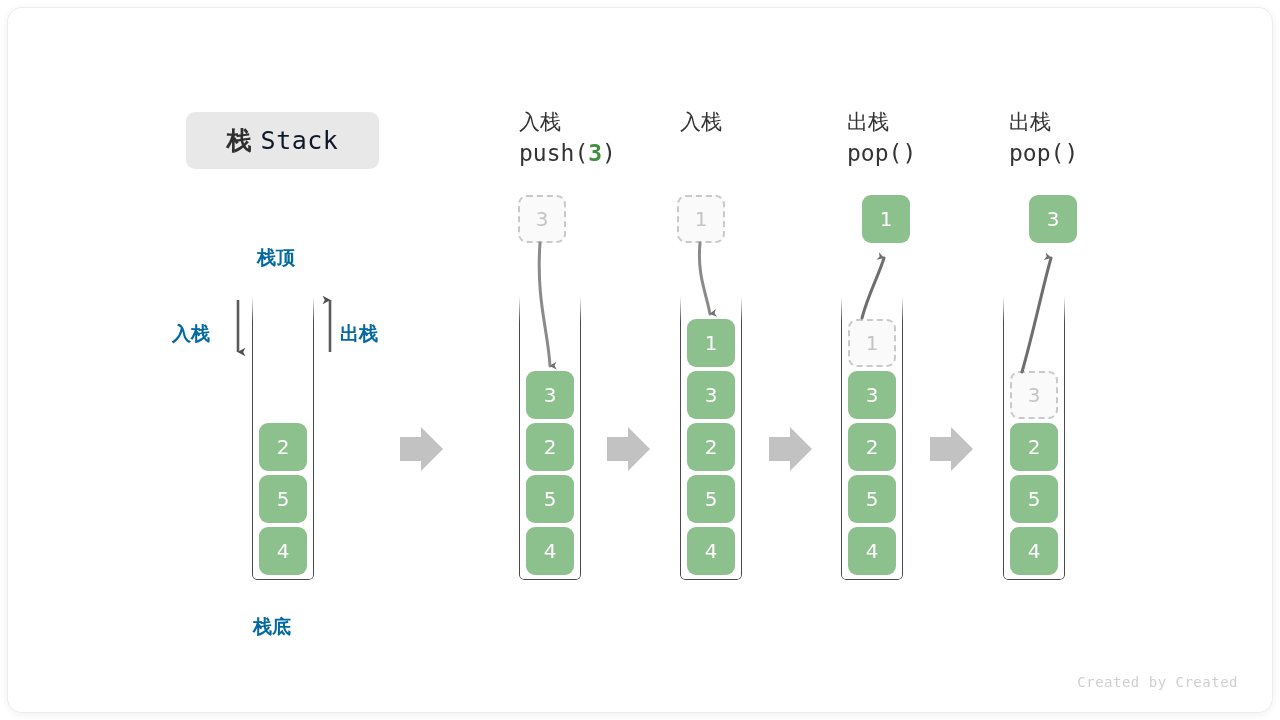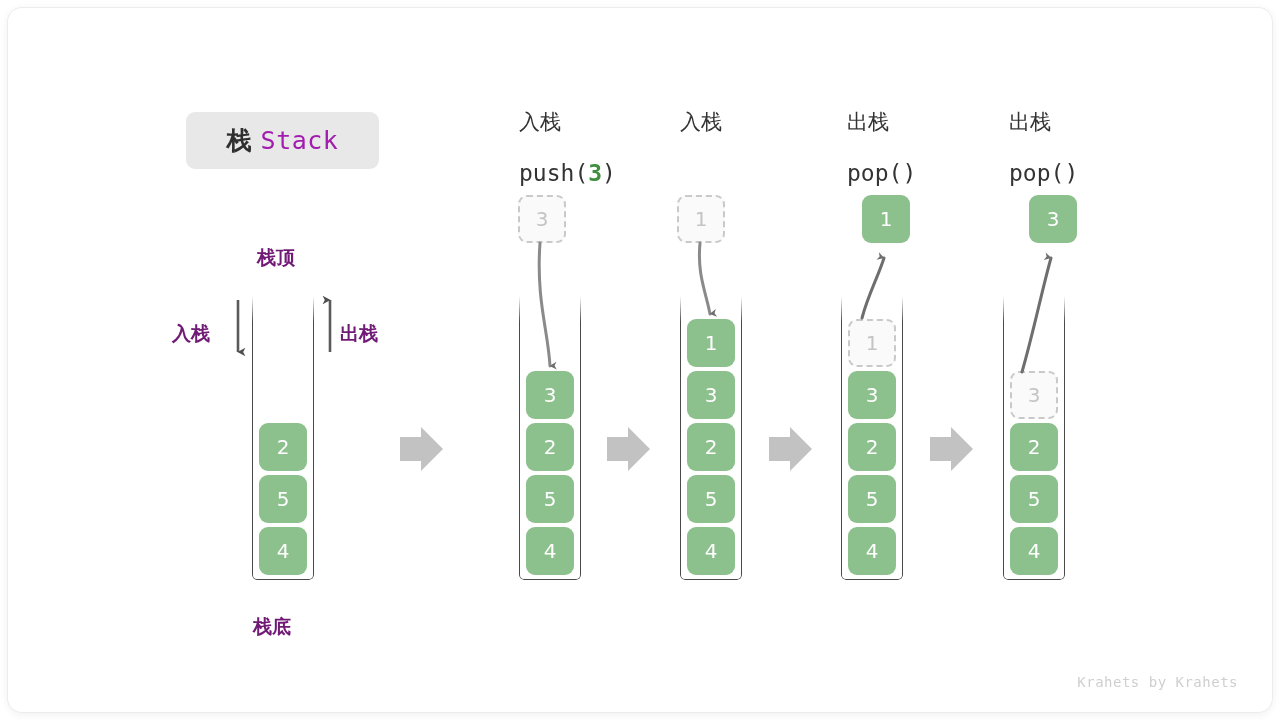--- a/index.html
+++ b/index.html
@@ -46,31 +46,31 @@
   }
   .title-cn {
     font-family: "DejaVu Sans", sans-serif;
     font-size: 25px;
     font-weight: bold;
     color: #2f2f2f;
   }
   .title-en {
     font-family: "DejaVu Sans Mono", monospace;
     font-size: 25px;
-    color: #a21caf;
+    color: #0f172a;
     letter-spacing: 0.5px;
   }
 
   
   .lbl-cn-bold {
     position: absolute;
     font-family: "DejaVu Sans", sans-serif;
     font-size: 19px;
     font-weight: bold;
-    color: #701a75;
+    color: #0369a1;
     white-space: nowrap;
   }
 
   
   .col-head {
     position: absolute;
     width: 180px;
     text-align: left;
   }
   .col-head .op-cn {
@@ -79,21 +79,20 @@
     color: #333333;
     line-height: 30px;
     white-space: nowrap;
   }
   .col-head .op-code {
     font-family: "DejaVu Sans Mono", monospace;
     font-size: 23px;
     color: #333333;
     line-height: 32px;
     white-space: nowrap;
-    margin-top: 20px;
   }
   .col-head .op-code .arg {
     color: #3f8f3f;
     font-weight: bold;
   }
 
   
   .stack-box {
     position: absolute;
     width: 62px;
@@ -248,14 +247,14 @@
 
     <path d="M540,243 C536,300 548,330 550,366" fill="none" stroke="#8a8a8a" stroke-width="3" stroke-linecap="round" marker-end="url(#headDown)"></path>
 
     <path d="M700,243 C697,275 706,292 710,314" fill="none" stroke="#8a8a8a" stroke-width="3" stroke-linecap="round" marker-end="url(#headDown)"></path>
 
     <path d="M862,318 C868,295 878,277 884,258" fill="none" stroke="#6e6e6e" stroke-width="3" stroke-linecap="round" marker-end="url(#headUp)"></path>
 
     <path d="M1022,372 C1034,330 1042,290 1051,258" fill="none" stroke="#6e6e6e" stroke-width="3" stroke-linecap="round" marker-end="url(#headUp)"></path>
   </svg>
 
-  <div class="credit">Krahets by Krahets</div>
+  <div class="credit">Created by Created</div>
 </div>
 
 </body></html>

